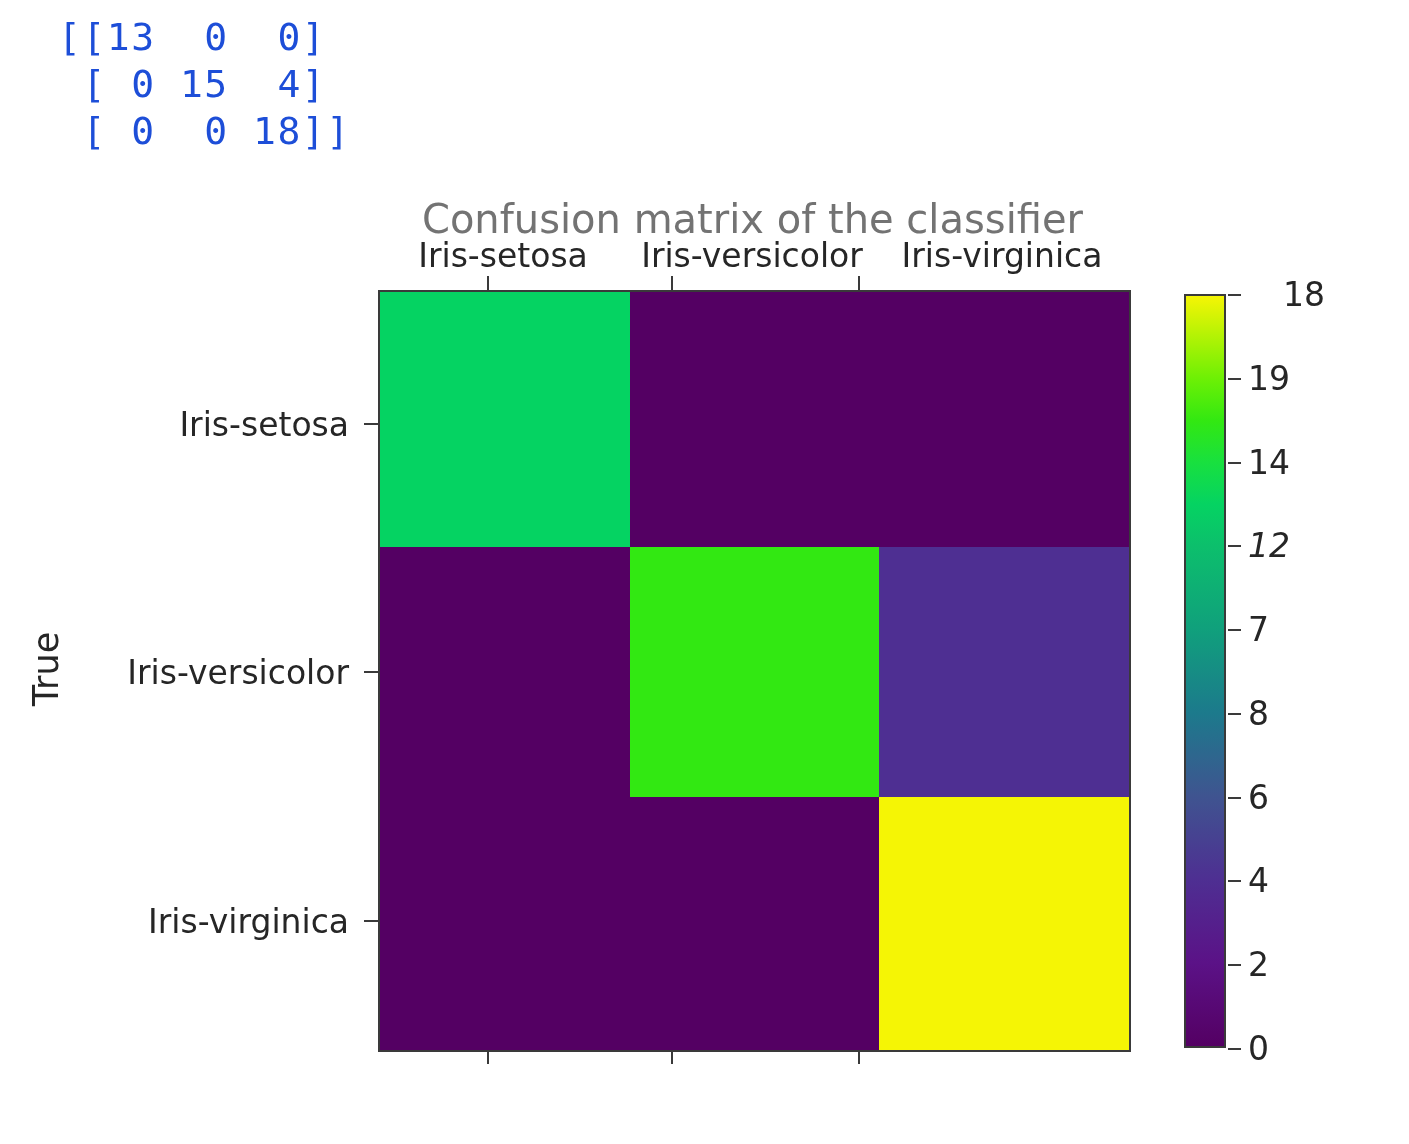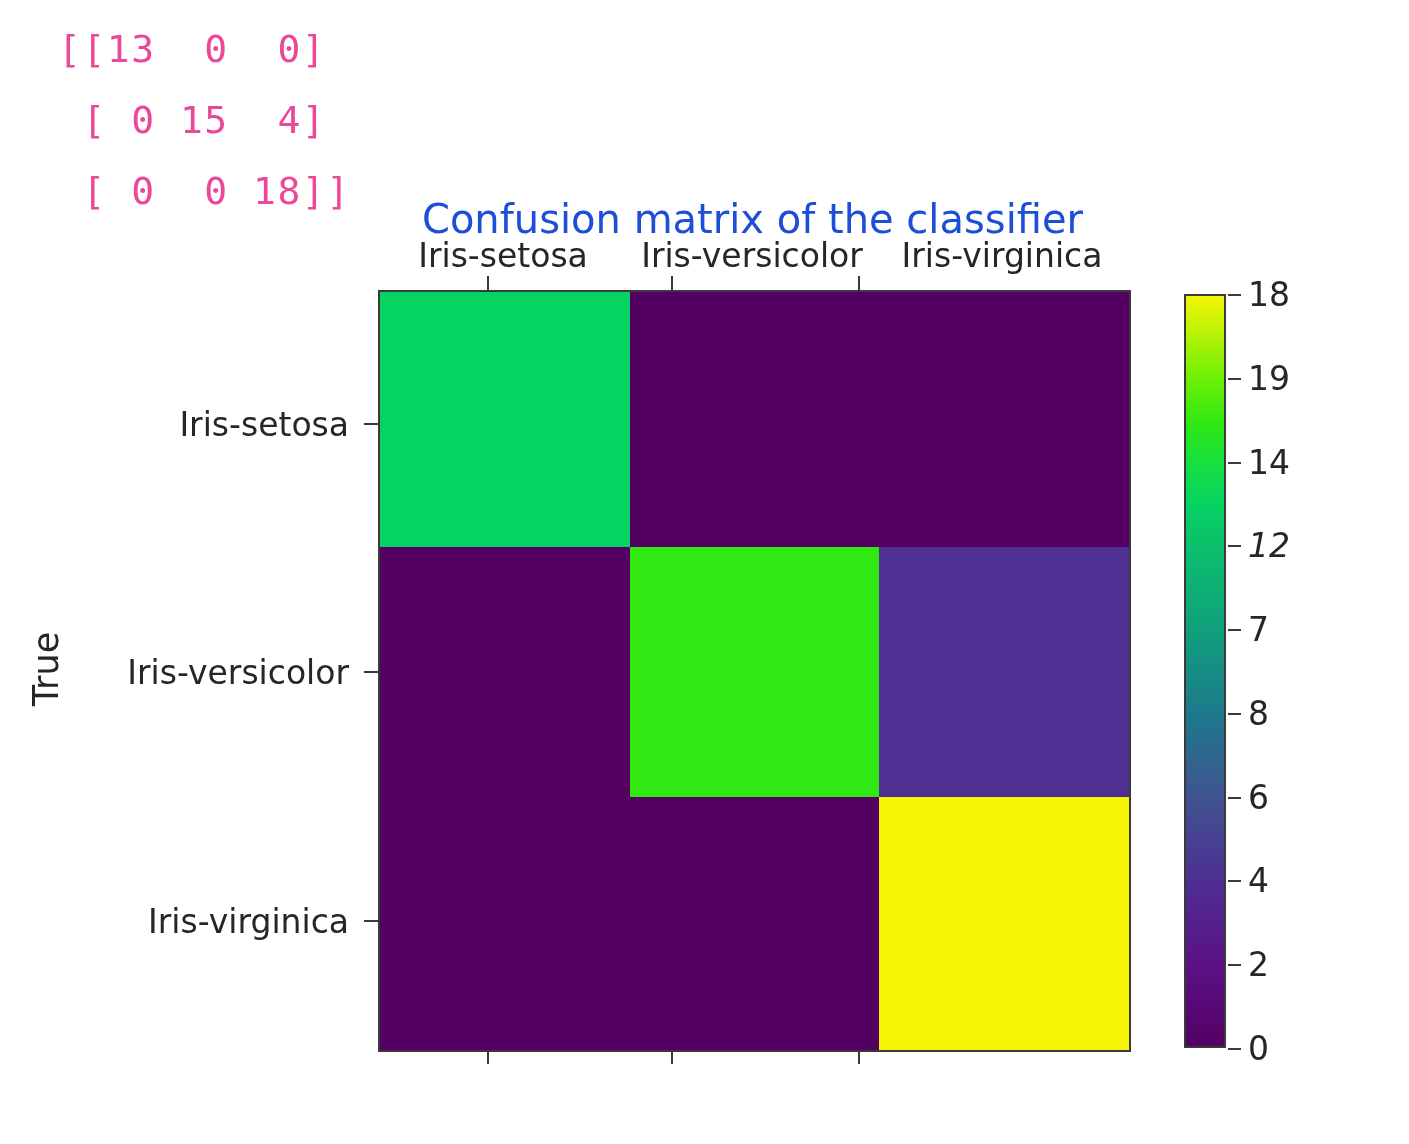--- a/index.html
+++ b/index.html
@@ -15,43 +15,43 @@
     overflow: hidden;
   }
 
   
   #console-output {
     position: absolute;
     left: 58px;
     top: 14px;
     font-family: "DejaVu Sans Mono", monospace;
     font-size: 38px;
-    line-height: 71px;
-    color: #ec4899;
+    line-height: 47px;
+    color: #1d4ed8;
     white-space: pre;
     letter-spacing: 1.5px;
   }
 
   
   #figure {
     position: absolute;
     left: 0;
     top: 0;
     width: 1409px;
     height: 1144px;
   }
 
   #chart-title {
     position: absolute;
     left: 378px;
     top: 196px;
     width: 749px;
     text-align: center;
     font-size: 40px;
-    color: #1d4ed8;
+    color: #737373;
     white-space: nowrap;
   }
 
   
   #heatmap {
     position: absolute;
     left: 378px;
     top: 290px;
     width: 749px;
     height: 758px;
@@ -197,21 +197,21 @@
     <div class="cell" style="background: rgb(84, 0, 99);"></div>
     <div class="cell" style="background: rgb(245, 245, 5);"></div>
   </div>
 
 
   <div id="ylabel">True</div>
 
   <div id="colorbar" style="background: linear-gradient(rgb(245, 245, 5) 0%, rgb(108, 240, 5) 11.11%, rgb(50, 232, 18) 16.67%, rgb(24, 224, 63) 22.22%, rgb(5, 211, 98) 27.78%, rgb(12, 191, 108) 33.33%, rgb(16, 160, 124) 44.44%, rgb(28, 122, 140) 55.56%, rgb(63, 84, 144) 66.67%, rgb(78, 47, 146) 77.78%, rgb(91, 18, 135) 88.89%, rgb(84, 0, 99) 100%);"></div>
   <div id="colorbar-ticks">
       <div class="cbtick" style="top: 294px;"></div>
-      <div class="cbticklabel" style="top: 294px;">18</div>
+      <div class="cbticklabel" style="top: 294px; margin-left: 35px;">18</div>
       <div class="cbtick" style="top: 377.8px;"></div>
       <div class="cbticklabel" style="top: 377.8px;">19</div>
       <div class="cbtick" style="top: 461.6px;"></div>
       <div class="cbticklabel" style="top: 461.6px; text-align: center;">14</div>
       <div class="cbtick" style="top: 545.3px;"></div>
       <div class="cbticklabel" style="top: 545.3px; font-style: italic;">12</div>
       <div class="cbtick" style="top: 629.1px;"></div>
       <div class="cbticklabel" style="top: 629.1px;">7</div>
       <div class="cbtick" style="top: 712.9px;"></div>
       <div class="cbticklabel" style="top: 712.9px;">8</div>

